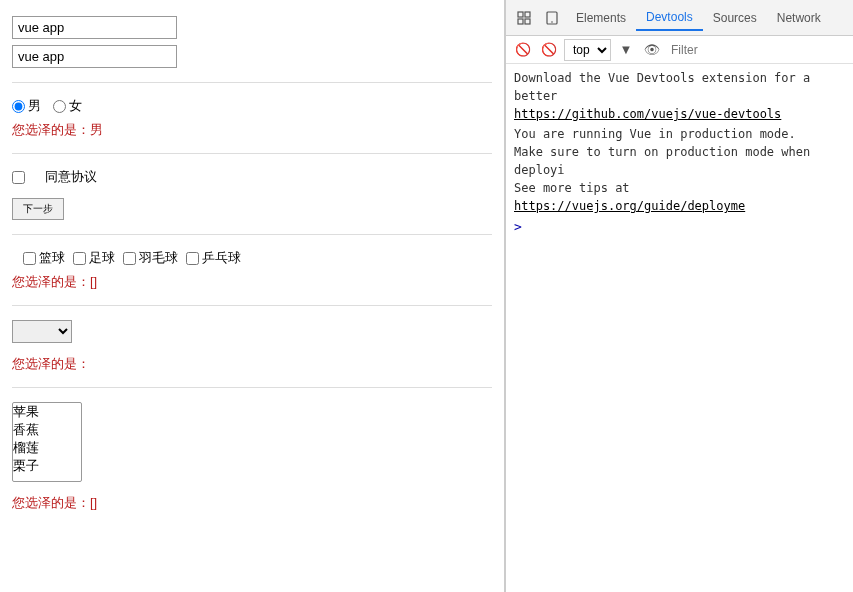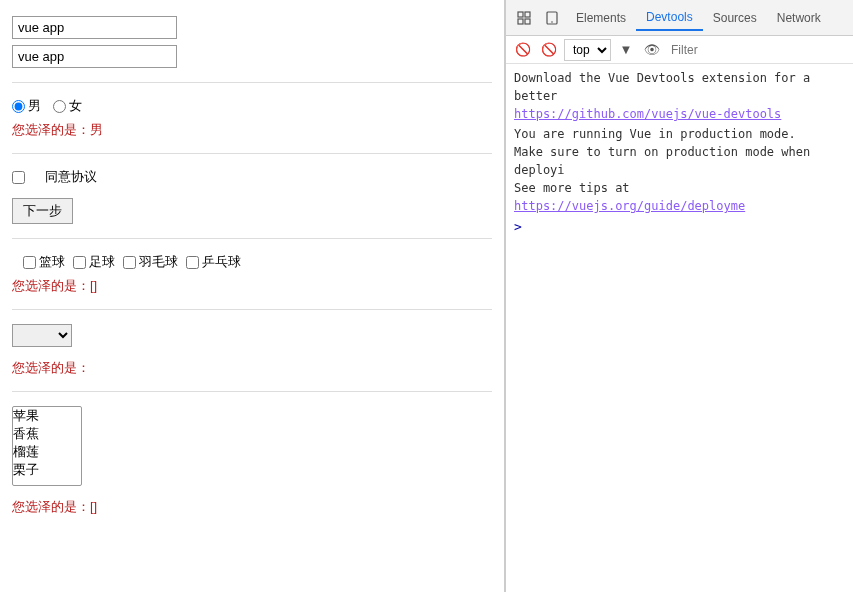--- a/index.html
+++ b/index.html
@@ -61,21 +61,21 @@
       font-size: 13px;
       cursor: pointer;
       margin: 6px 0;
     }
 
     .next-btn {
       display: inline-block;
       padding: 3px 10px;
       border: 1px solid #999;
       background: #f0f0f0;
-      font-size: 13px;
+      font-size: 10px;
       cursor: pointer;
       margin: 6px 0;
     }
 
     .checkbox-group {
       display: flex;
       align-items: center;
       gap: 8px;
       margin: 6px 11px;
       flex-wrap: wrap;
@@ -200,21 +200,21 @@
       color: #333;
       background: #fff;
     }
 
     .console-message {
       line-height: 1.5;
       padding: 1px 0;
     }
 
     .console-link {
-      color: #8b5cf6;
+      color: #000000;
       text-decoration: underline;
     }
 
     .console-prompt {
       color: #00a;
       font-size: 13px;
     }
 
     .console-warning {
       color: #333;

